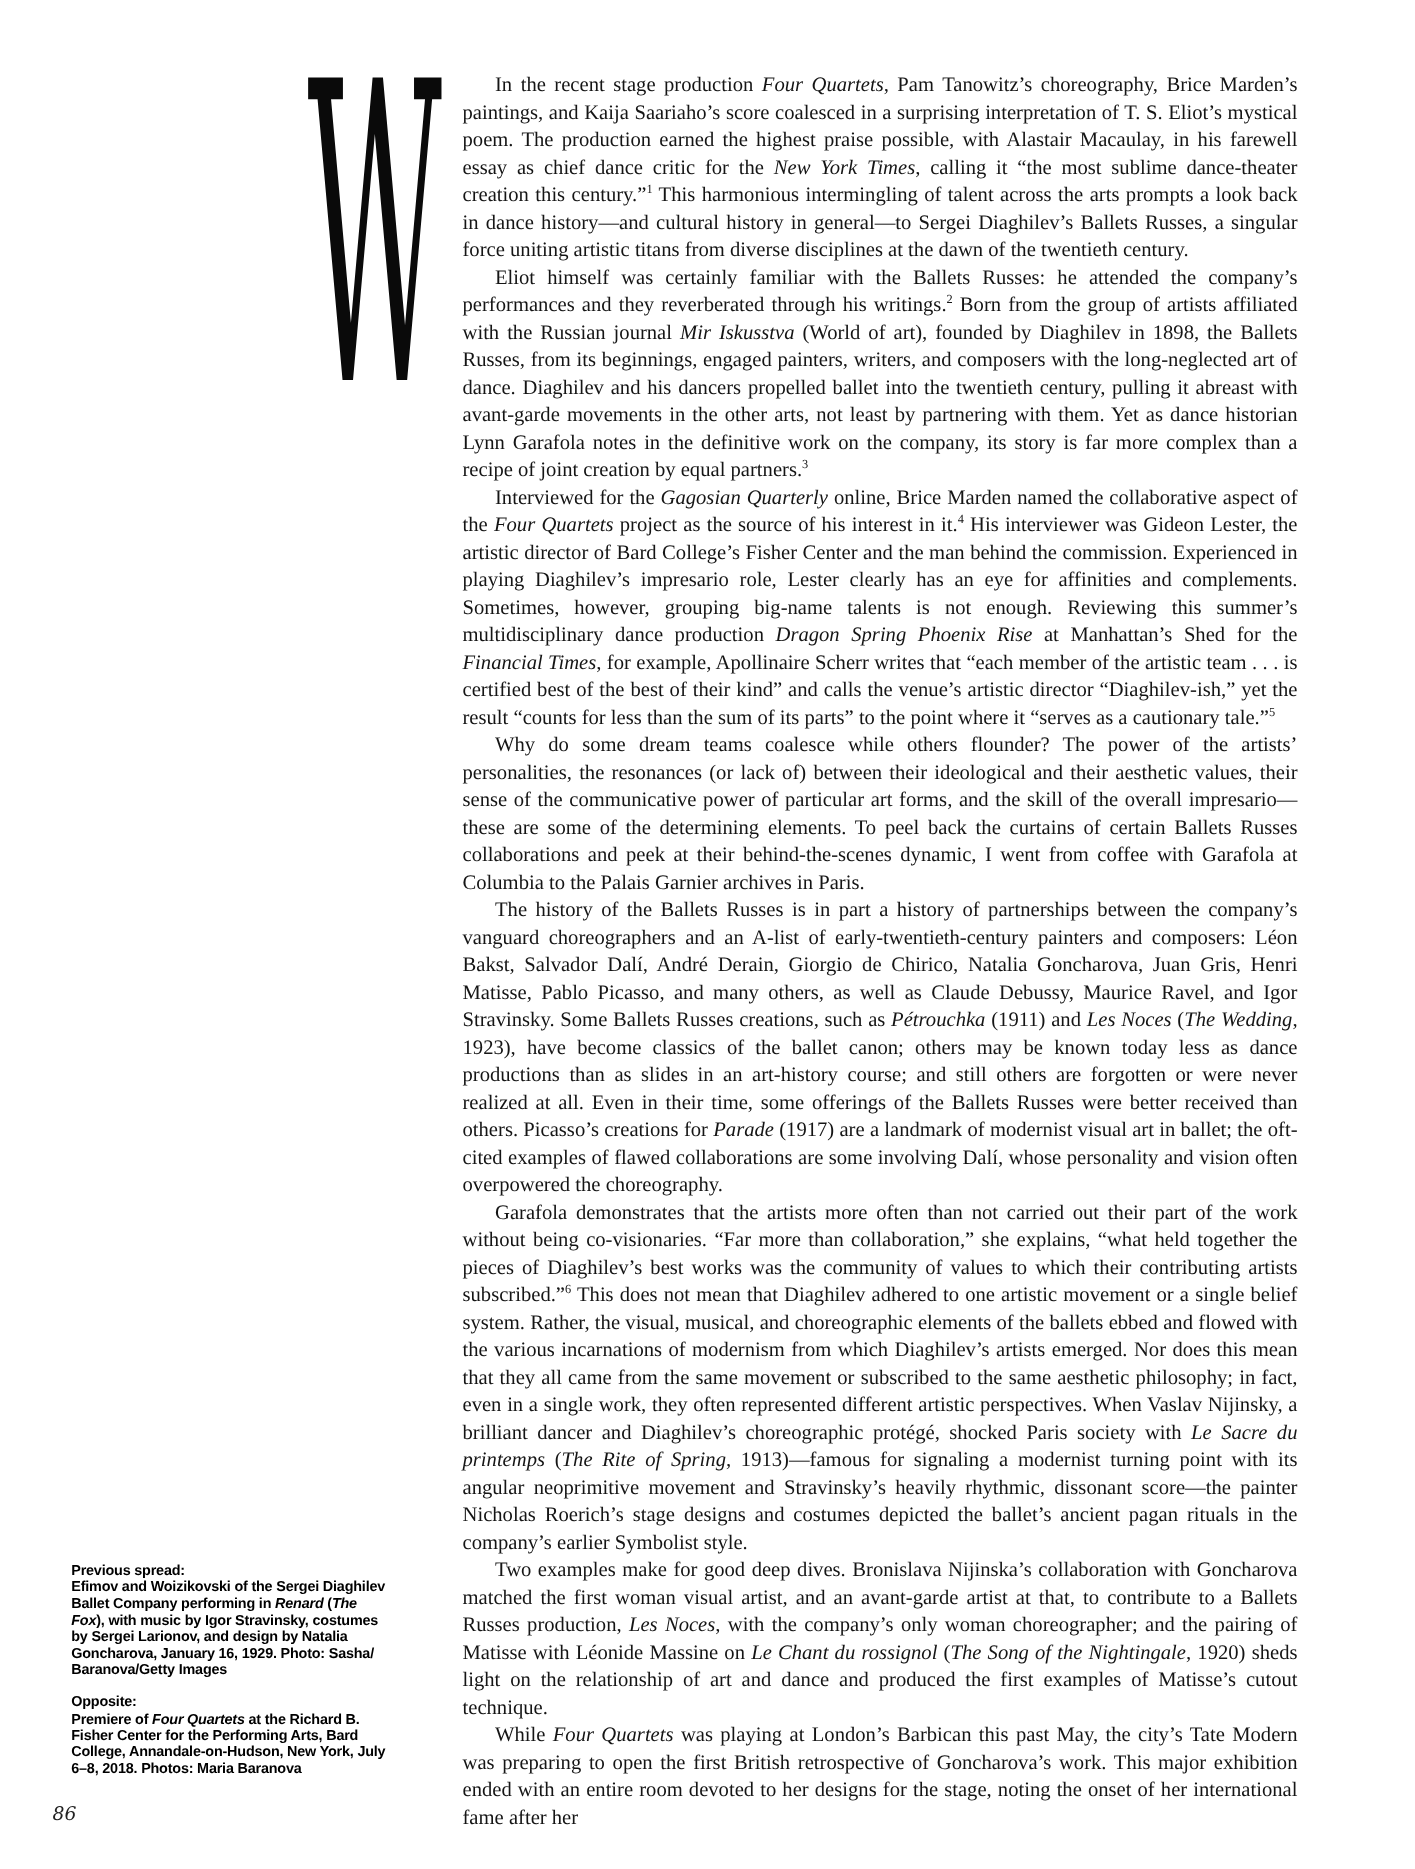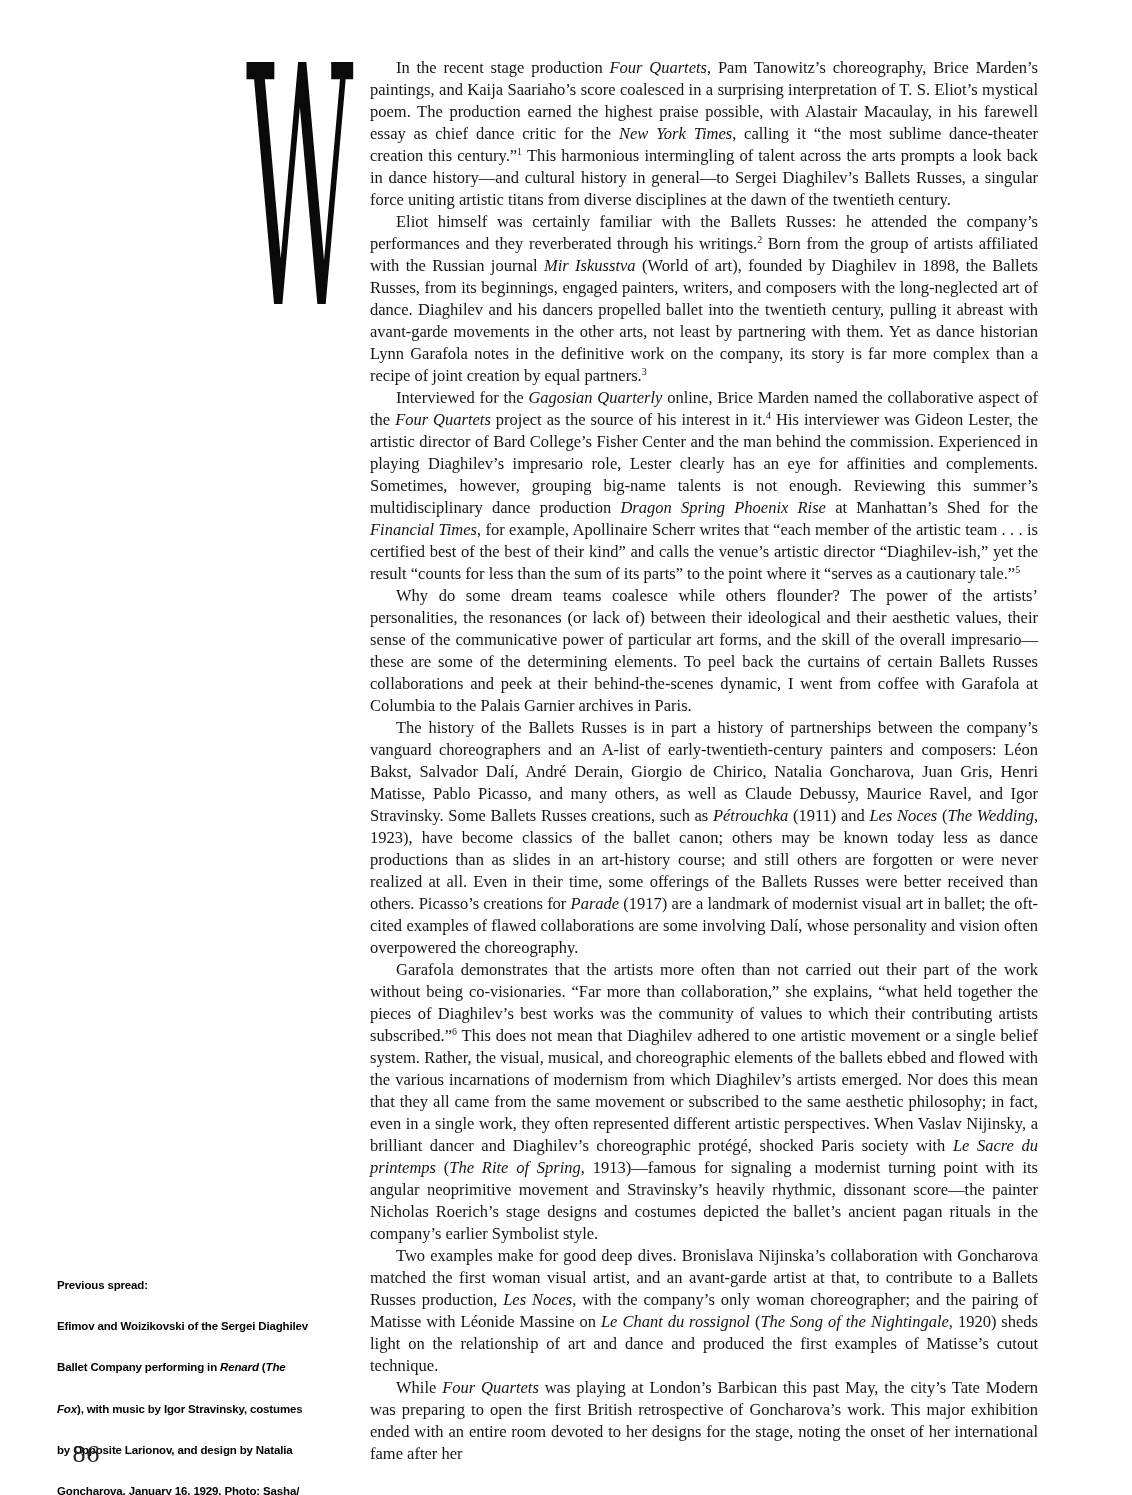--- a/index.html
+++ b/index.html
@@ -20,25 +20,25 @@
   .article p.first{text-indent:0;}
   .article i{font-style:italic;}
   .article sup{font-size:0.60em;line-height:0;vertical-align:super;}
   
   .captions{
     position:absolute;left:57px;top:1251px;width:262px;
     font-family:"Liberation Sans",sans-serif;font-weight:700;
     font-size:11.5px;line-height:13.2px;color:#000;letter-spacing:-0.15px;
   }
   .caption{margin:0 0 13px 0;}
-  .caption-line{white-space:nowrap;margin-top:28px;}
+  .caption-line{white-space:nowrap;}
   .caption i{}
   .page-number{
-    position:absolute;left:72px;top:1442px;
-    font-family:"DejaVu Serif",serif;font-size:22px;color:#222;
+    position:absolute;left:42px;top:1442px;
+    font-family:"DejaVu Serif",serif;font-size:15px;color:#222;font-style:italic;
   }
 </style>
 </head>
 <body>
 
 <div class="page">
 
   <svg class="dropcap" width="106" height="244" viewBox="0 0 106 244">
     <text x="0" y="242" font-size="332" transform="scale(0.315 1)">W</text>
   </svg>
@@ -53,21 +53,28 @@
       <p>Two examples make for good deep dives. Bronislava Nijinska’s collaboration with Goncharova matched the first woman visual artist, and an avant-garde artist at that, to contribute to a Ballets Russes production, <i>Les Noces</i>, with the company’s only woman choreographer; and the pairing of Matisse with Léonide Massine on <i>Le Chant du rossignol</i> (<i>The Song of the Nightingale</i>, 1920) sheds light on the relationship of art and dance and produced the first examples of Matisse’s cutout technique.</p>
       <p>While <i>Four Quartets</i> was playing at London’s Barbican this past May, the city’s Tate Modern was preparing to open the first British retrospective of Goncharova’s work. This major exhibition ended with an entire room devoted to her designs for the stage, noting the onset of her international fame after her</p>
     </div>
 
   <div class="captions">
       <div class="caption">
         <div class="caption-line">Previous spread:</div>
         <div class="caption-line">Efimov and Woizikovski of the Sergei Diaghilev</div>
         <div class="caption-line">Ballet Company performing in <i>Renard</i> (<i>The</i></div>
         <div class="caption-line"><i>Fox</i>), with music by Igor Stravinsky, costumes</div>
-        <div class="caption-line">by Opposite Larionov, and design by Natalia</div>
+        <div class="caption-line">by Sergei Larionov, and design by Natalia</div>
         <div class="caption-line">Goncharova, January 16, 1929. Photo: Sasha/</div>
         <div class="caption-line">Baranova/Getty Images</div>
+      </div>
+      <div class="caption">
+        <div class="caption-line">Opposite:</div>
+        <div class="caption-line">Premiere of <i>Four Quartets</i> at the Richard B.</div>
+        <div class="caption-line">Fisher Center for the Performing Arts, Bard</div>
+        <div class="caption-line">College, Annandale-on-Hudson, New York, July</div>
+        <div class="caption-line">6–8, 2018. Photos: Maria Baranova</div>
       </div>
     </div>
 
   <div class="page-number">86</div>
 
 </div>
 
 </body></html>

